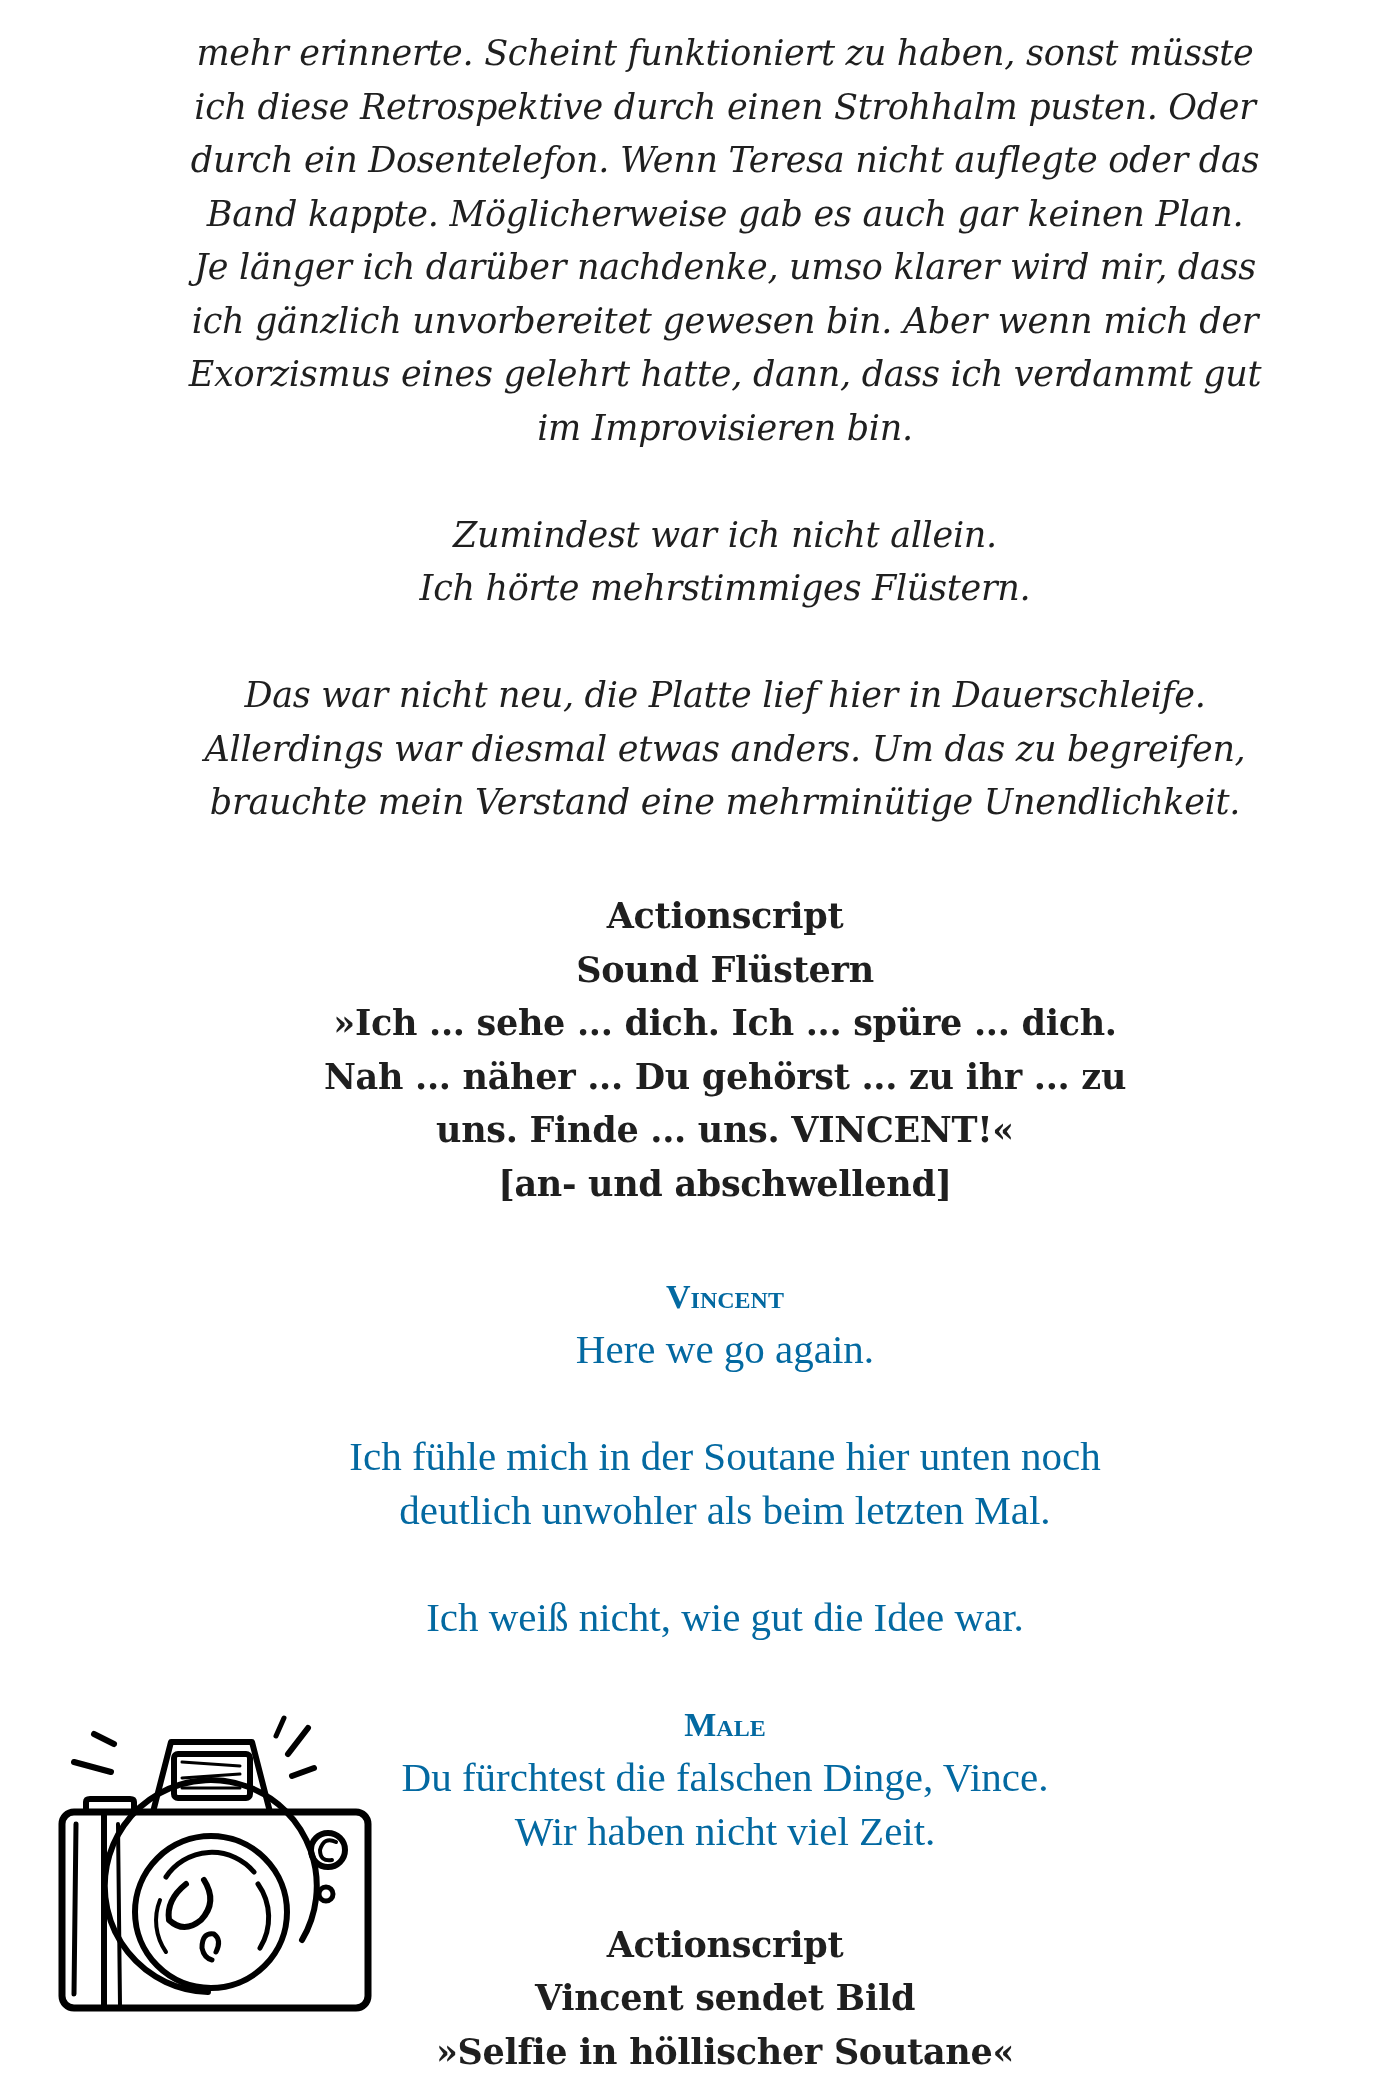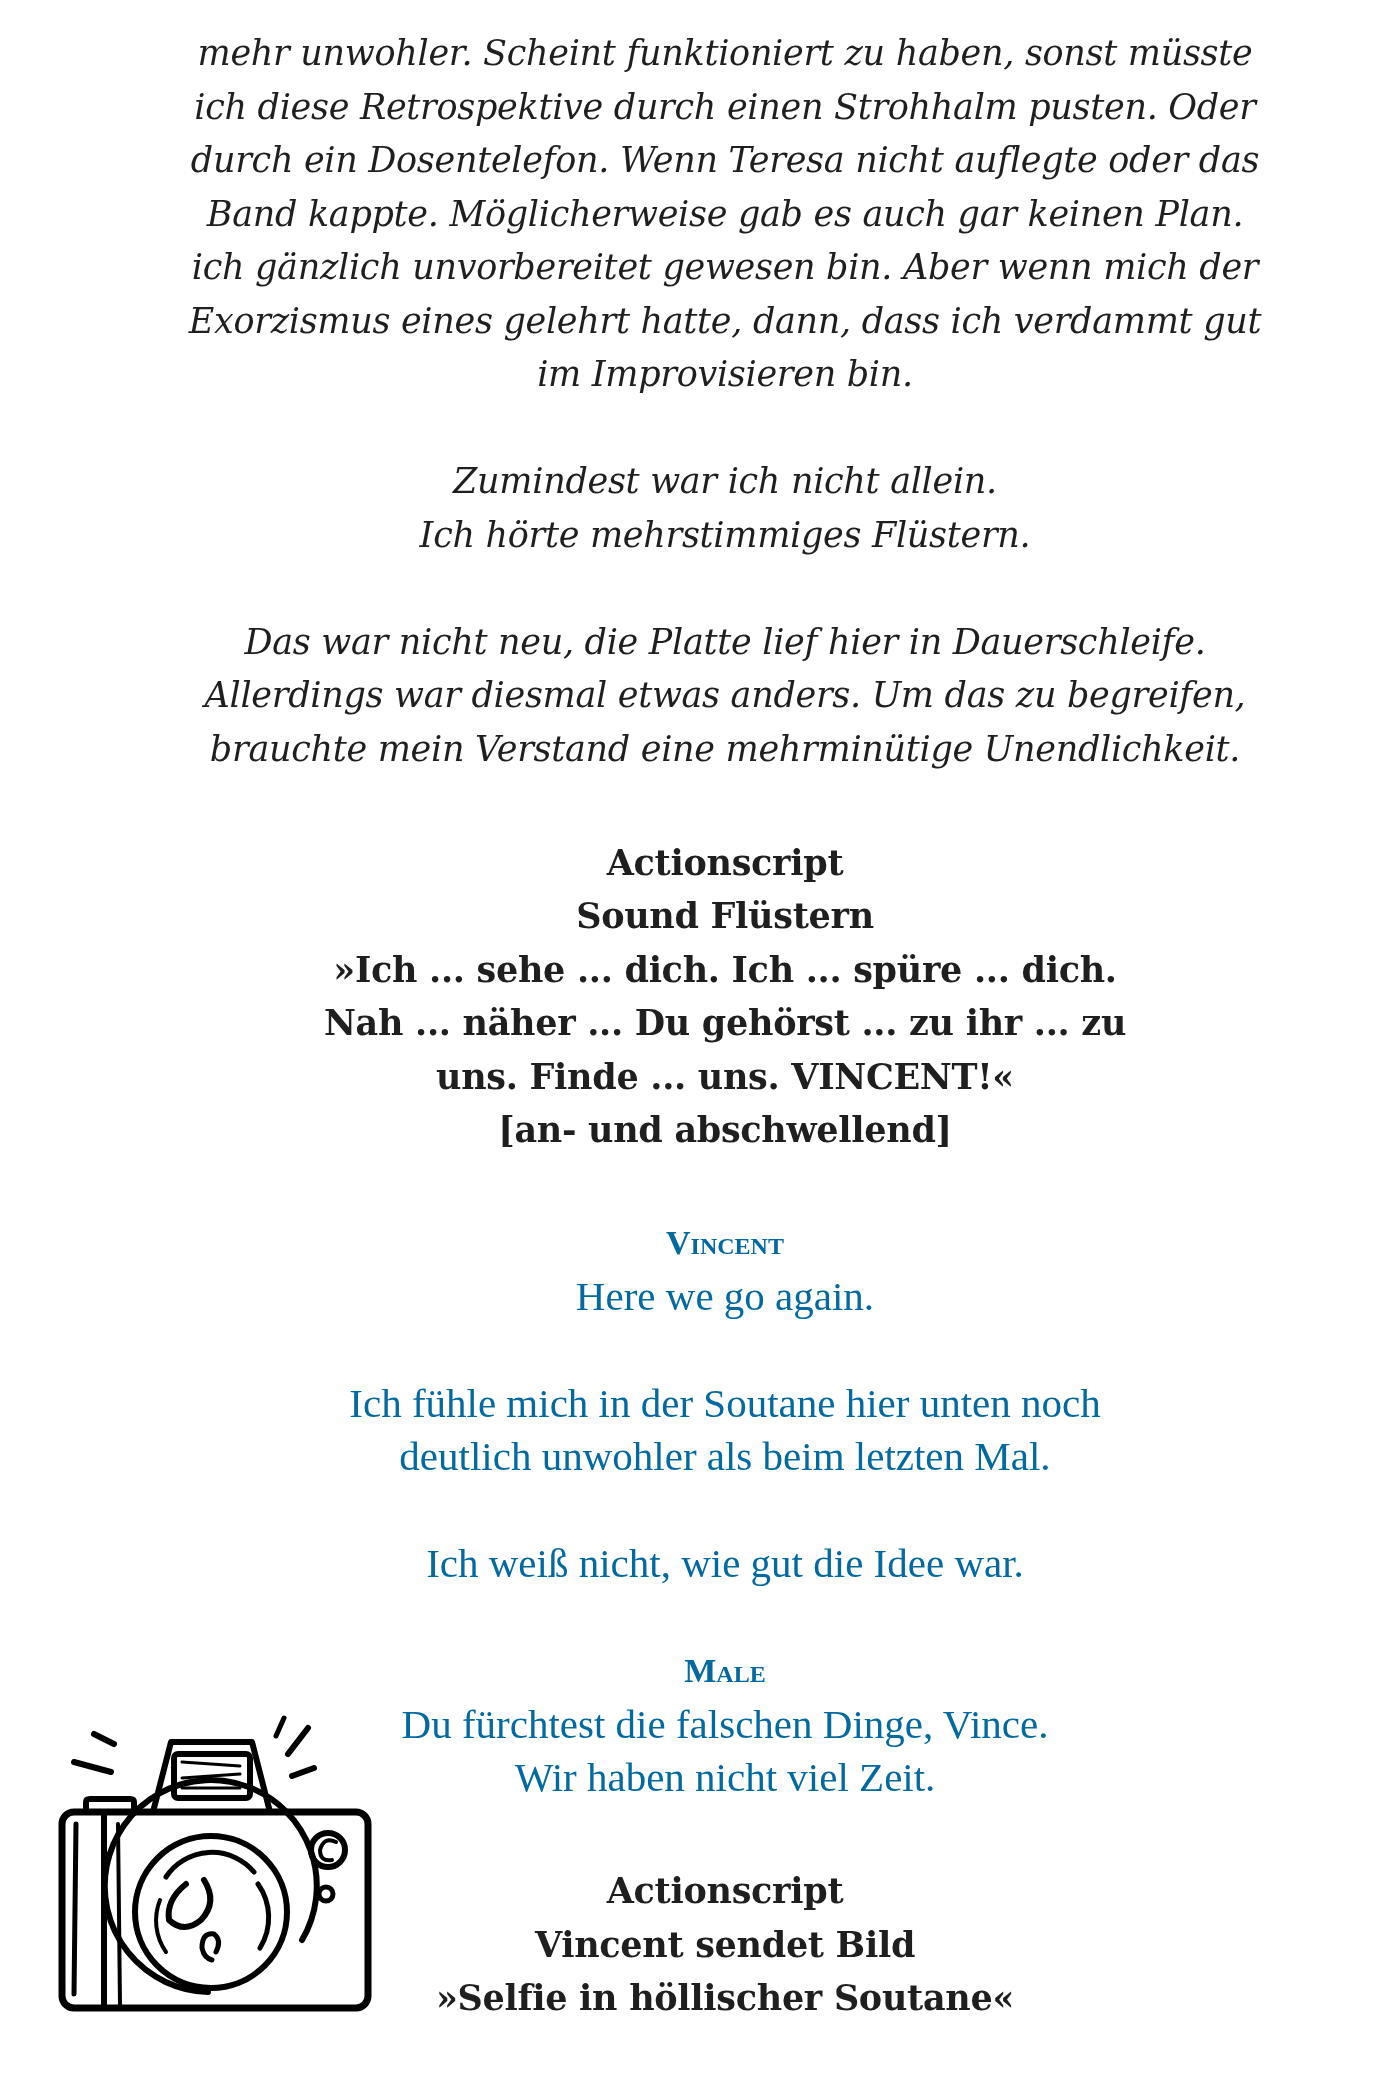--- a/index.html
+++ b/index.html
@@ -46,24 +46,25 @@
     color: #0369a1;
   }
   .camera { position: absolute; left: 56px; top: 1712px; width: 316px; height: 304px; }
 </style>
 </head>
 <body>
 
 <div class="page">
 
   <div class="narr justify">
-    <div class="justify">mehr unwohler. Scheint funktioniert zu haben, sonst müsste</div>
+    <div class="justify">mehr erinnerte. Scheint funktioniert zu haben, sonst müsste</div>
     <div class="justify">ich diese Retrospektive durch einen Strohhalm pusten. Oder</div>
     <div class="justify">durch ein Dosentelefon. Wenn Teresa nicht auflegte oder das</div>
     <div class="justify">Band kappte. Möglicherweise gab es auch gar keinen Plan.</div>
+    <div class="justify">Je länger ich darüber nachdenke, umso klarer wird mir, dass</div>
     <div class="justify">ich gänzlich unvorbereitet gewesen bin. Aber wenn mich der</div>
     <div class="justify">Exorzismus eines gelehrt hatte, dann, dass ich verdammt gut</div>
     <div class="center">im Improvisieren bin.</div>
   </div>
 
   <div class="gap"></div>
 
   <div class="narr center">
     <div>Zumindest war ich nicht allein.</div>
     <div>Ich hörte mehrstimmiges Flüstern.</div>

